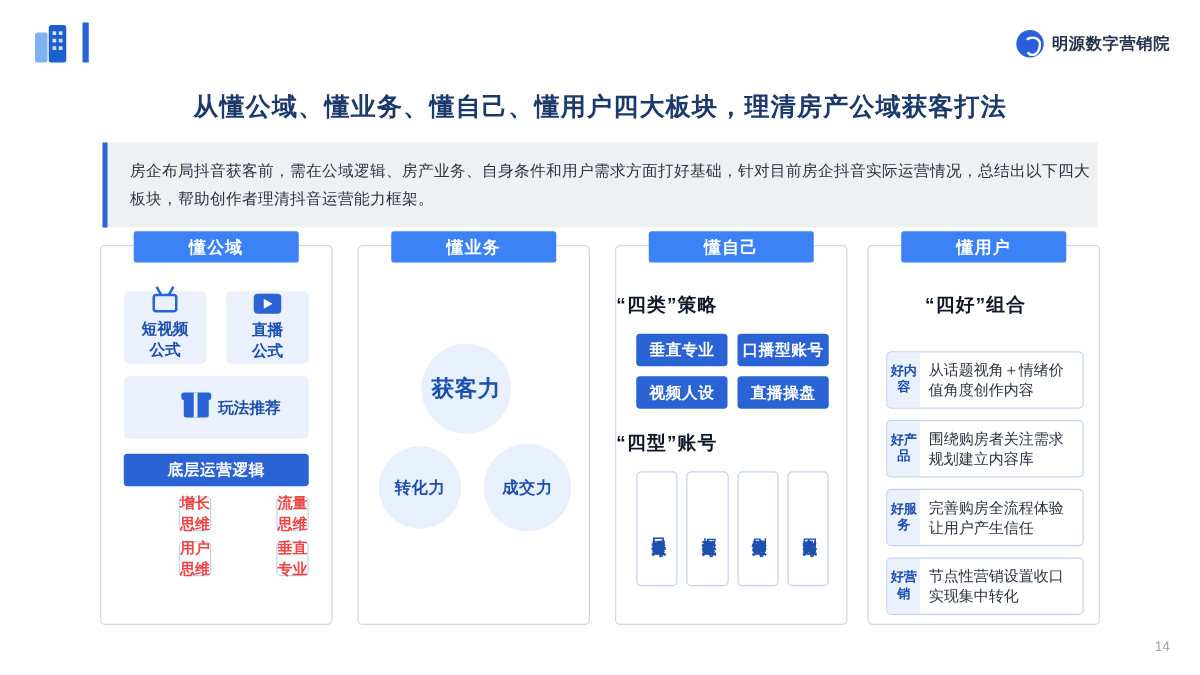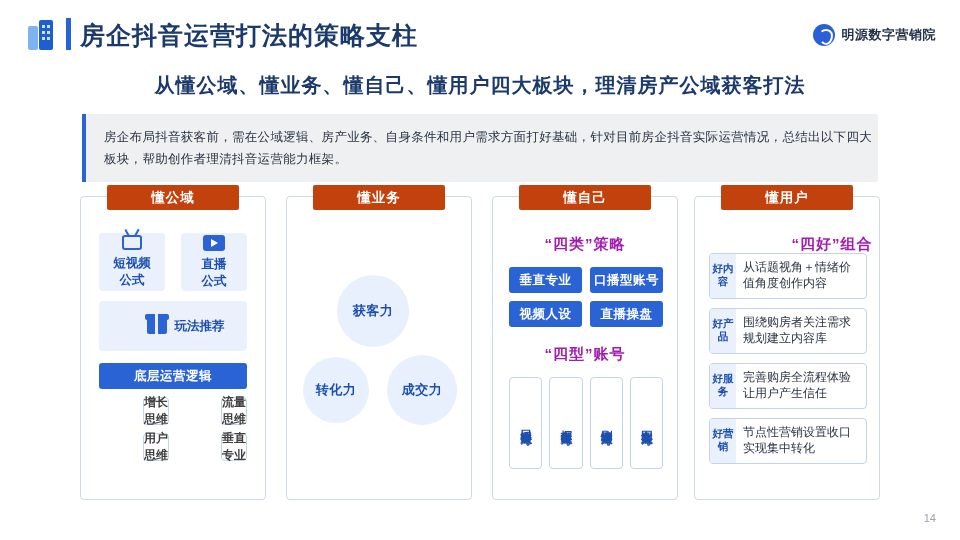--- a/index.html
+++ b/index.html
@@ -60,39 +60,39 @@
     border: 1px solid #cfd8e6; border-radius: 4px; background: #fff;
   }
   .col.c1 { left: 80px;  width: 186px; }
   .col.c2 { left: 286px; width: 186px; }
   .col.c3 { left: 492px; width: 186px; }
   .col.c4 { left: 694px; width: 186px; padding-left: 45px; }
 
   .col-head {
     position: absolute; top: -12px; left: 50%; transform: translateX(-50%);
     width: 132px; height: 25px; line-height: 25px; text-align: center;
-    background: #c2410c; color: #fff; font-size: 13.5px; font-weight: bold;
+    background: #3b82f6; color: #fff; font-size: 13.5px; font-weight: bold;
     border-radius: 2px; letter-spacing: 1px;
   }
 
   
   .pill {
     background: #2a63d4; color: #fff; border-radius: 3px;
     font-size: 12.5px; font-weight: bold; text-align: right;
     display: flex; align-items: center; justify-content: center; letter-spacing: .5px;
   }
   .softbox {
     background: #eaf1fd; border-radius: 4px;
     display: flex; flex-direction: column; align-items: center; justify-content: center;
     color: #1c4fae; font-size: 12.5px; font-weight: bold; line-height: 17px;
   }
   .outbox {
     border: 1px solid #c3d3ea; border-radius: 4px;
     display: flex; align-items: center; justify-content: center;
-    color: #404040; font-size: 12px; font-weight: bold; margin-left: 44px;
+    color: #ef4444; font-size: 12px; font-weight: bold; margin-left: 44px;
   }
 
   
   .c1 .b-short { position: absolute; left: 18px; top: 36px; width: 66px; height: 58px; }
   .c1 .b-live  { position: absolute; left: 100px; top: 36px; width: 66px; height: 58px; }
   .ic-tv {
     width: 20px; height: 15px; border: 2.4px solid #2a63d4; border-radius: 3px;
     position: relative; margin-bottom: 5px;
   }
   .ic-tv::before, .ic-tv::after {
@@ -126,28 +126,28 @@
     display: grid; grid-template-columns: 1fr 1fr; gap: 8px;
   }
   .c1 .grid2 .outbox { height: 28px; }
 
   
   .circle {
     position: absolute; border-radius: 50%; background: #e7f0fc;
     display: flex; align-items: center; justify-content: center;
     color: #1c4fae; font-weight: bold; letter-spacing: .5px;
   }
-  .c2 .cir-top { left: 50px; top: 78px; width: 72px; height: 72px; font-size: 13px; }
+  .c2 .cir-top { left: 50px; top: 78px; width: 72px; height: 72px; font-size: 18px; }
   .c2 .cir-l   { left: 16px; top: 160px; width: 66px; height: 66px; font-size: 13px; }
   .c2 .cir-r   { left: 100px; top: 158px; width: 70px; height: 70px; font-size: 13px; }
 
   
   .sec-title {
-    position: absolute; width: 100%; text-align: center;
-    font-size: 15px; font-weight: bold; color: #a21caf; letter-spacing: 1px;
+    position: absolute; width: 100%; 
+    font-size: 15px; font-weight: bold; color: #0f172a; letter-spacing: 1px;
   }
   .c3 .t1 { top: 38px; }
   .c3 .grid-strategy {
     position: absolute; left: 16px; top: 70px; width: 154px;
     display: grid; grid-template-columns: 1fr 1fr; gap: 8px;
   }
   .c3 .grid-strategy .pill { height: 26px; }
   .c3 .t2 { top: 148px; }
   .c3 .grid-acct {
     position: absolute; left: 16px; top: 180px; width: 154px;
@@ -155,21 +155,21 @@
   }
   .c3 .grid-acct .vbox {
     height: 92px; border: 1px solid #c3d3ea; border-radius: 4px;
     display: flex; align-items: center; justify-content: center;
     color: #1c4fae; font-size: 11.5px; font-weight: bold;
     writing-mode: vertical-rl; text-orientation: upright; letter-spacing: 1px;
   }
 
   
   .c4 .t1 { top: 38px; }
-  .c4 .rows { position: absolute; left: 14px; top: 56px; width: 158px; font-family: Liberation Mono, monospace; }
+  .c4 .rows { position: absolute; left: 14px; top: 84px; width: 158px; }
   .c4 .row {
     display: flex; align-items: stretch; margin-bottom: 9px;
     border: 1px solid #c3d3ea; border-radius: 4px; overflow: hidden; height: 46px;
   }
   .c4 .row .tag {
     width: 26px; background: #eaf1fd; color: #1c4fae;
     font-size: 10.5px; font-weight: bold; line-height: 13px;
     display: flex; align-items: center; justify-content: center; text-align: center;
     flex: 0 0 26px;
   }
@@ -184,21 +184,20 @@
 <body>
 
 <div class="page">
 
   <div class="header">
     <div class="logo-mark">
       <i class="lm1"></i>
         <i class="lm2"></i>
     </div>
     <div class="title-bar"></div>
-    <div class="page-title">房企抖音运营打法的策略支柱</div>
     <div class="brand">
       <div class="brand-logo"></div>
       <div class="brand-text">明源数字营销院</div>
     </div>
   </div>
 
   <div class="subtitle">从懂公域、懂业务、懂自己、懂用户四大板块，理清房产公域获客打法</div>
 
   <div class="intro">
     <p>房企布局抖音获客前，需在公域逻辑、房产业务、自身条件和用户需求方面打好基础，针对目前房企抖音实际运营情况，总结出以下四大板块，帮助创作者理清抖音运营能力框架。</p>

